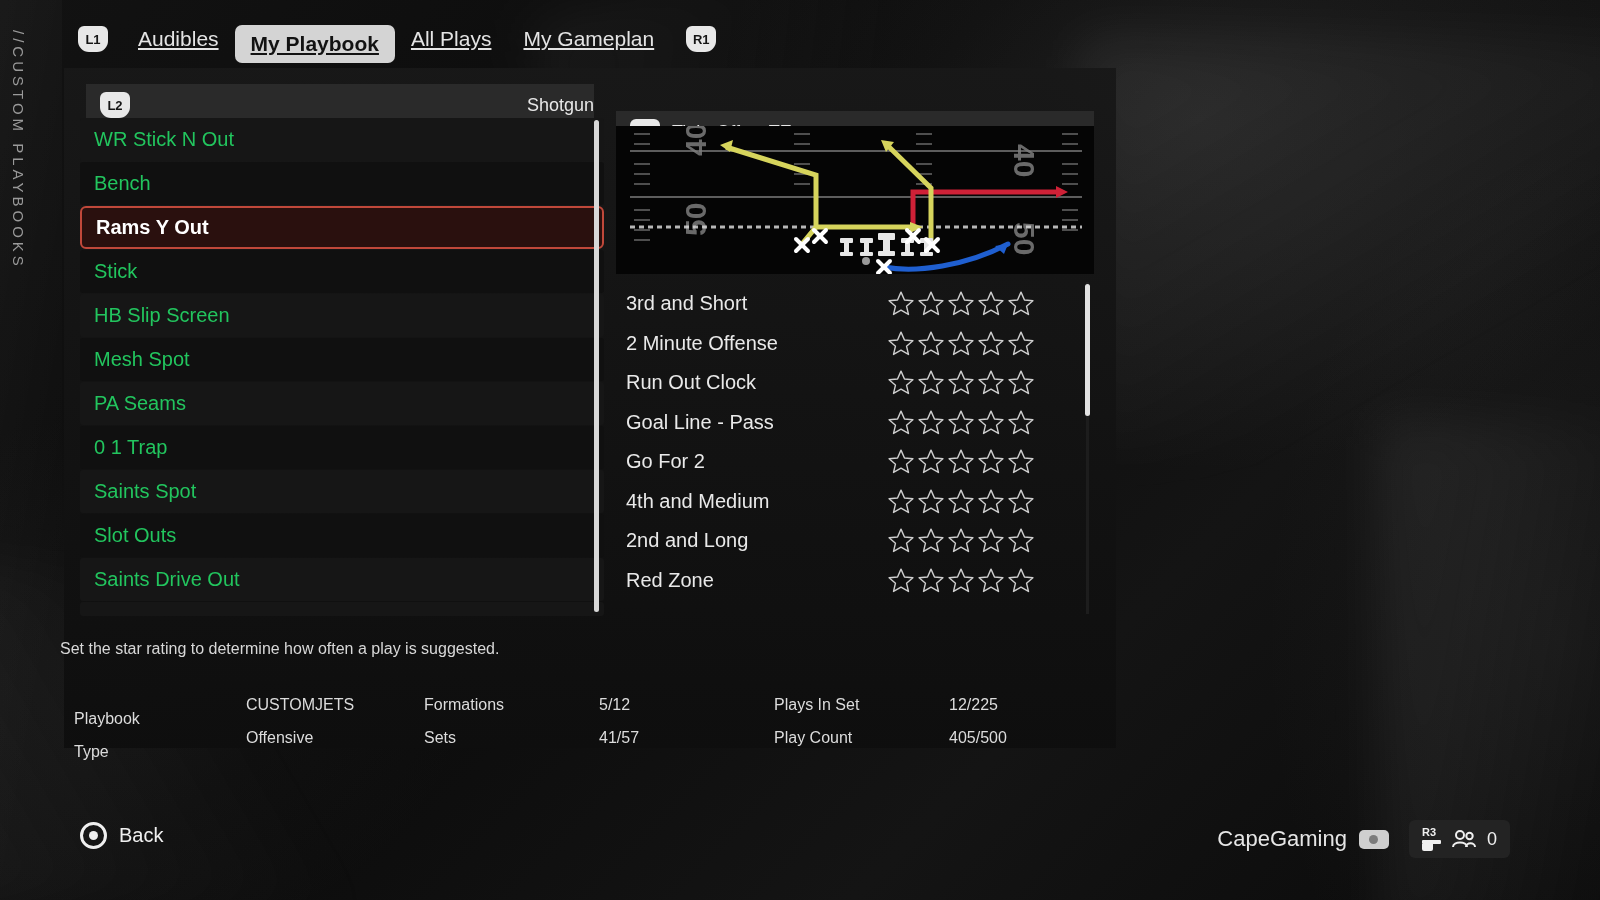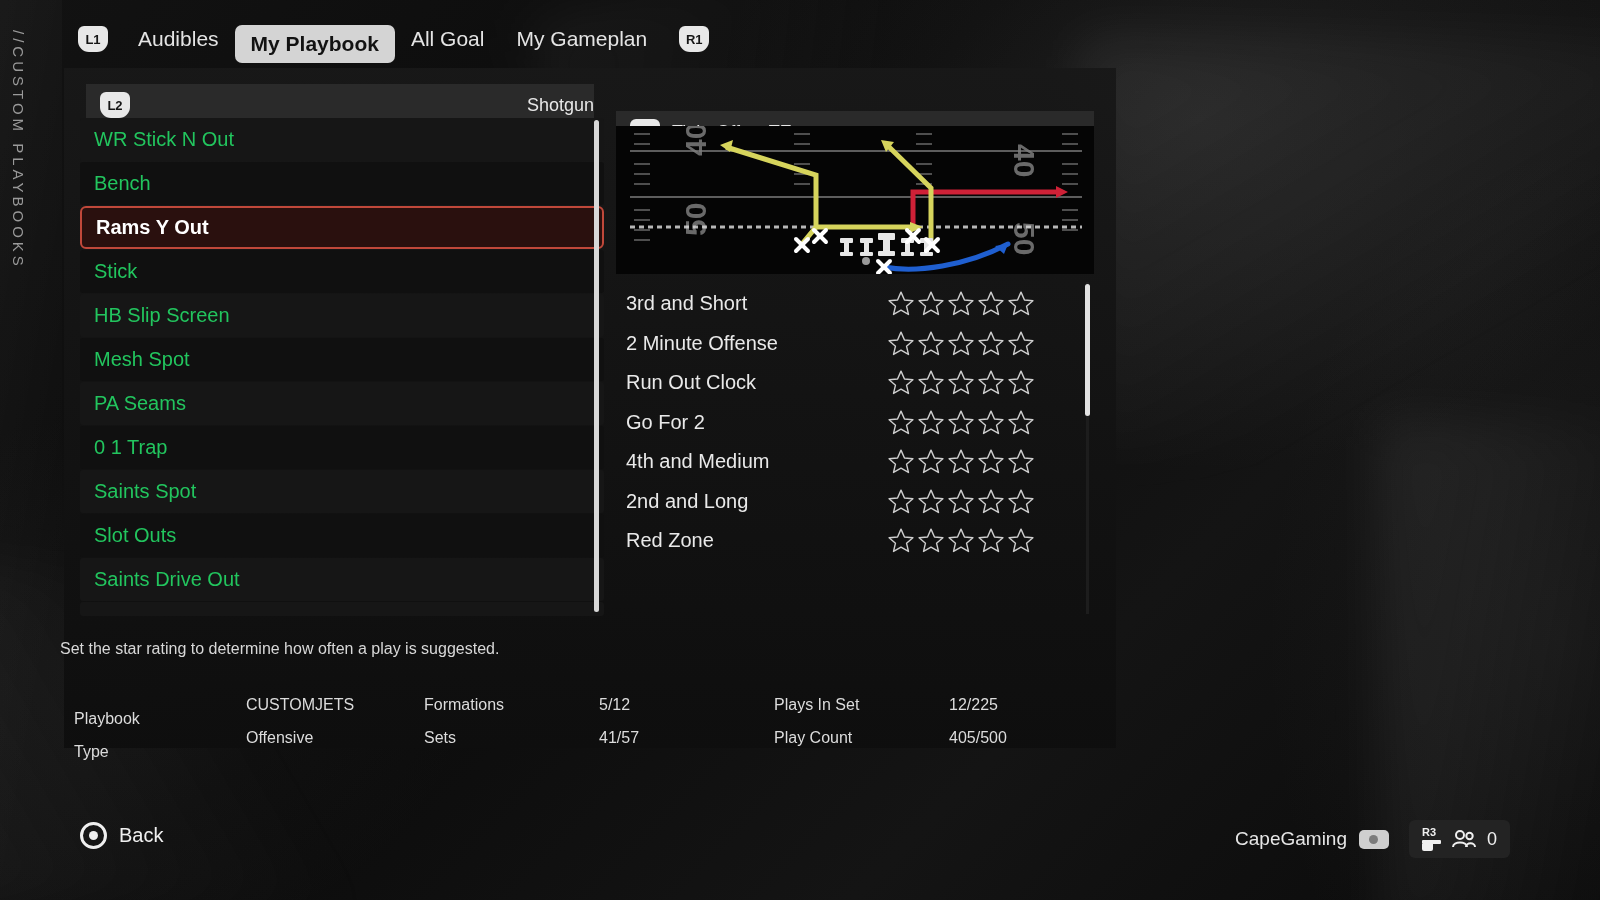--- a/index.html
+++ b/index.html
@@ -55,21 +55,21 @@
     display: inline-flex; align-items: center; justify-content: center;
     width: 30px; height: 26px;
     background: #e8e8e8; color: #151515;
     font-size: 13px; font-weight: 700;
     border-radius: 6px 6px 11px 11px;
     letter-spacing: 0px;
   }
   .tab {
     font-size: 21px; color: #e4e4e4;
     padding: 7px 16px; border-radius: 7px;
-    white-space: nowrap; font-weight: 400;
+    white-space: nowrap; font-weight: 400; text-decoration: underline;
   }
   .tab.active {
     background: #d4d4d4; color: #121212; font-weight: 700; margin-top: 9px;
   }
   .tabbar .pill.l1 { margin-right: 14px; }
   .tabbar .pill.r1 { margin-left: 16px; }
 
   
   .card {
     position: absolute; left: 64px; top: 68px;
@@ -170,21 +170,21 @@
     border: 3px solid #efefef;
     display: flex; align-items: center; justify-content: center;
   }
   .ps-circle i { width: 9px; height: 9px; border-radius: 50%; background: #efefef; display: block; }
   .btnback .lbl { font-size: 20px; color: #efefef; }
 
   .bottom-right {
     position: absolute; right: 90px; top: 820px;
     display: flex; align-items: center; gap: 12px;
   }
-  .gamertag { font-size: 19px; color: #e6e6e6; }
+  .gamertag { font-size: 22px; color: #e6e6e6; }
   .tag-badge {
     width: 30px; height: 19px; border-radius: 5px;
     background: #cfcfcf;
     display: flex; align-items: center; justify-content: center;
   }
   .tag-badge i { width: 9px; height: 9px; border-radius: 50%; background: #7c7c7c; display: block; }
   .friendbox {
     display: flex; align-items: center; gap: 10px;
     background: #232323; border-radius: 6px;
     padding: 7px 13px; margin-left: 8px;
@@ -210,21 +210,21 @@
   <div class="bg-streak bg-s4"></div>
 
   <div class="vrail">
     <div class="vrail-text">//CUSTOM PLAYBOOKS</div>
   </div>
 
   <div class="tabbar">
     <span class="pill l1">L1</span>
     <div class="tab">Audibles</div>
     <div class="tab active">My Playbook</div>
-    <div class="tab">All Goal</div>
+    <div class="tab">All Plays</div>
     <div class="tab">My Gameplan</div>
     <span class="pill r1">R1</span>
   </div>
 
   <div class="card">
 
     <div class="panel-head head-left">
       <span class="pill">L2</span>
       <span class="title">Shotgun</span>
     </div>
@@ -435,20 +435,40 @@
             </svg>
             <svg width="26" height="25" viewBox="0 0 24 23">
               <polygon points="12,1 15.2,8.2 23,8.9 17.1,14 18.9,21.6 12,17.6 5.1,21.6 6.9,14 1,8.9 8.8,8.2" fill="none" stroke="#cfcfcf" stroke-width="1.3" stroke-linejoin="round"></polygon>
             </svg>
             <svg width="26" height="25" viewBox="0 0 24 23">
               <polygon points="12,1 15.2,8.2 23,8.9 17.1,14 18.9,21.6 12,17.6 5.1,21.6 6.9,14 1,8.9 8.8,8.2" fill="none" stroke="#cfcfcf" stroke-width="1.3" stroke-linejoin="round"></polygon>
             </svg>
           </span>
         </div>
         <div class="sit-row">
+          <span class="sit-label">Goal Line - Pass</span>
+          <span class="stars">
+            <svg width="26" height="25" viewBox="0 0 24 23">
+              <polygon points="12,1 15.2,8.2 23,8.9 17.1,14 18.9,21.6 12,17.6 5.1,21.6 6.9,14 1,8.9 8.8,8.2" fill="none" stroke="#cfcfcf" stroke-width="1.3" stroke-linejoin="round"></polygon>
+            </svg>
+            <svg width="26" height="25" viewBox="0 0 24 23">
+              <polygon points="12,1 15.2,8.2 23,8.9 17.1,14 18.9,21.6 12,17.6 5.1,21.6 6.9,14 1,8.9 8.8,8.2" fill="none" stroke="#cfcfcf" stroke-width="1.3" stroke-linejoin="round"></polygon>
+            </svg>
+            <svg width="26" height="25" viewBox="0 0 24 23">
+              <polygon points="12,1 15.2,8.2 23,8.9 17.1,14 18.9,21.6 12,17.6 5.1,21.6 6.9,14 1,8.9 8.8,8.2" fill="none" stroke="#cfcfcf" stroke-width="1.3" stroke-linejoin="round"></polygon>
+            </svg>
+            <svg width="26" height="25" viewBox="0 0 24 23">
+              <polygon points="12,1 15.2,8.2 23,8.9 17.1,14 18.9,21.6 12,17.6 5.1,21.6 6.9,14 1,8.9 8.8,8.2" fill="none" stroke="#cfcfcf" stroke-width="1.3" stroke-linejoin="round"></polygon>
+            </svg>
+            <svg width="26" height="25" viewBox="0 0 24 23">
+              <polygon points="12,1 15.2,8.2 23,8.9 17.1,14 18.9,21.6 12,17.6 5.1,21.6 6.9,14 1,8.9 8.8,8.2" fill="none" stroke="#cfcfcf" stroke-width="1.3" stroke-linejoin="round"></polygon>
+            </svg>
+          </span>
+        </div>
+        <div class="sit-row">
           <span class="sit-label">Go For 2</span>
           <span class="stars">
             <svg width="26" height="25" viewBox="0 0 24 23">
               <polygon points="12,1 15.2,8.2 23,8.9 17.1,14 18.9,21.6 12,17.6 5.1,21.6 6.9,14 1,8.9 8.8,8.2" fill="none" stroke="#cfcfcf" stroke-width="1.3" stroke-linejoin="round"></polygon>
             </svg>
             <svg width="26" height="25" viewBox="0 0 24 23">
               <polygon points="12,1 15.2,8.2 23,8.9 17.1,14 18.9,21.6 12,17.6 5.1,21.6 6.9,14 1,8.9 8.8,8.2" fill="none" stroke="#cfcfcf" stroke-width="1.3" stroke-linejoin="round"></polygon>
             </svg>
             <svg width="26" height="25" viewBox="0 0 24 23">
               <polygon points="12,1 15.2,8.2 23,8.9 17.1,14 18.9,21.6 12,17.6 5.1,21.6 6.9,14 1,8.9 8.8,8.2" fill="none" stroke="#cfcfcf" stroke-width="1.3" stroke-linejoin="round"></polygon>

